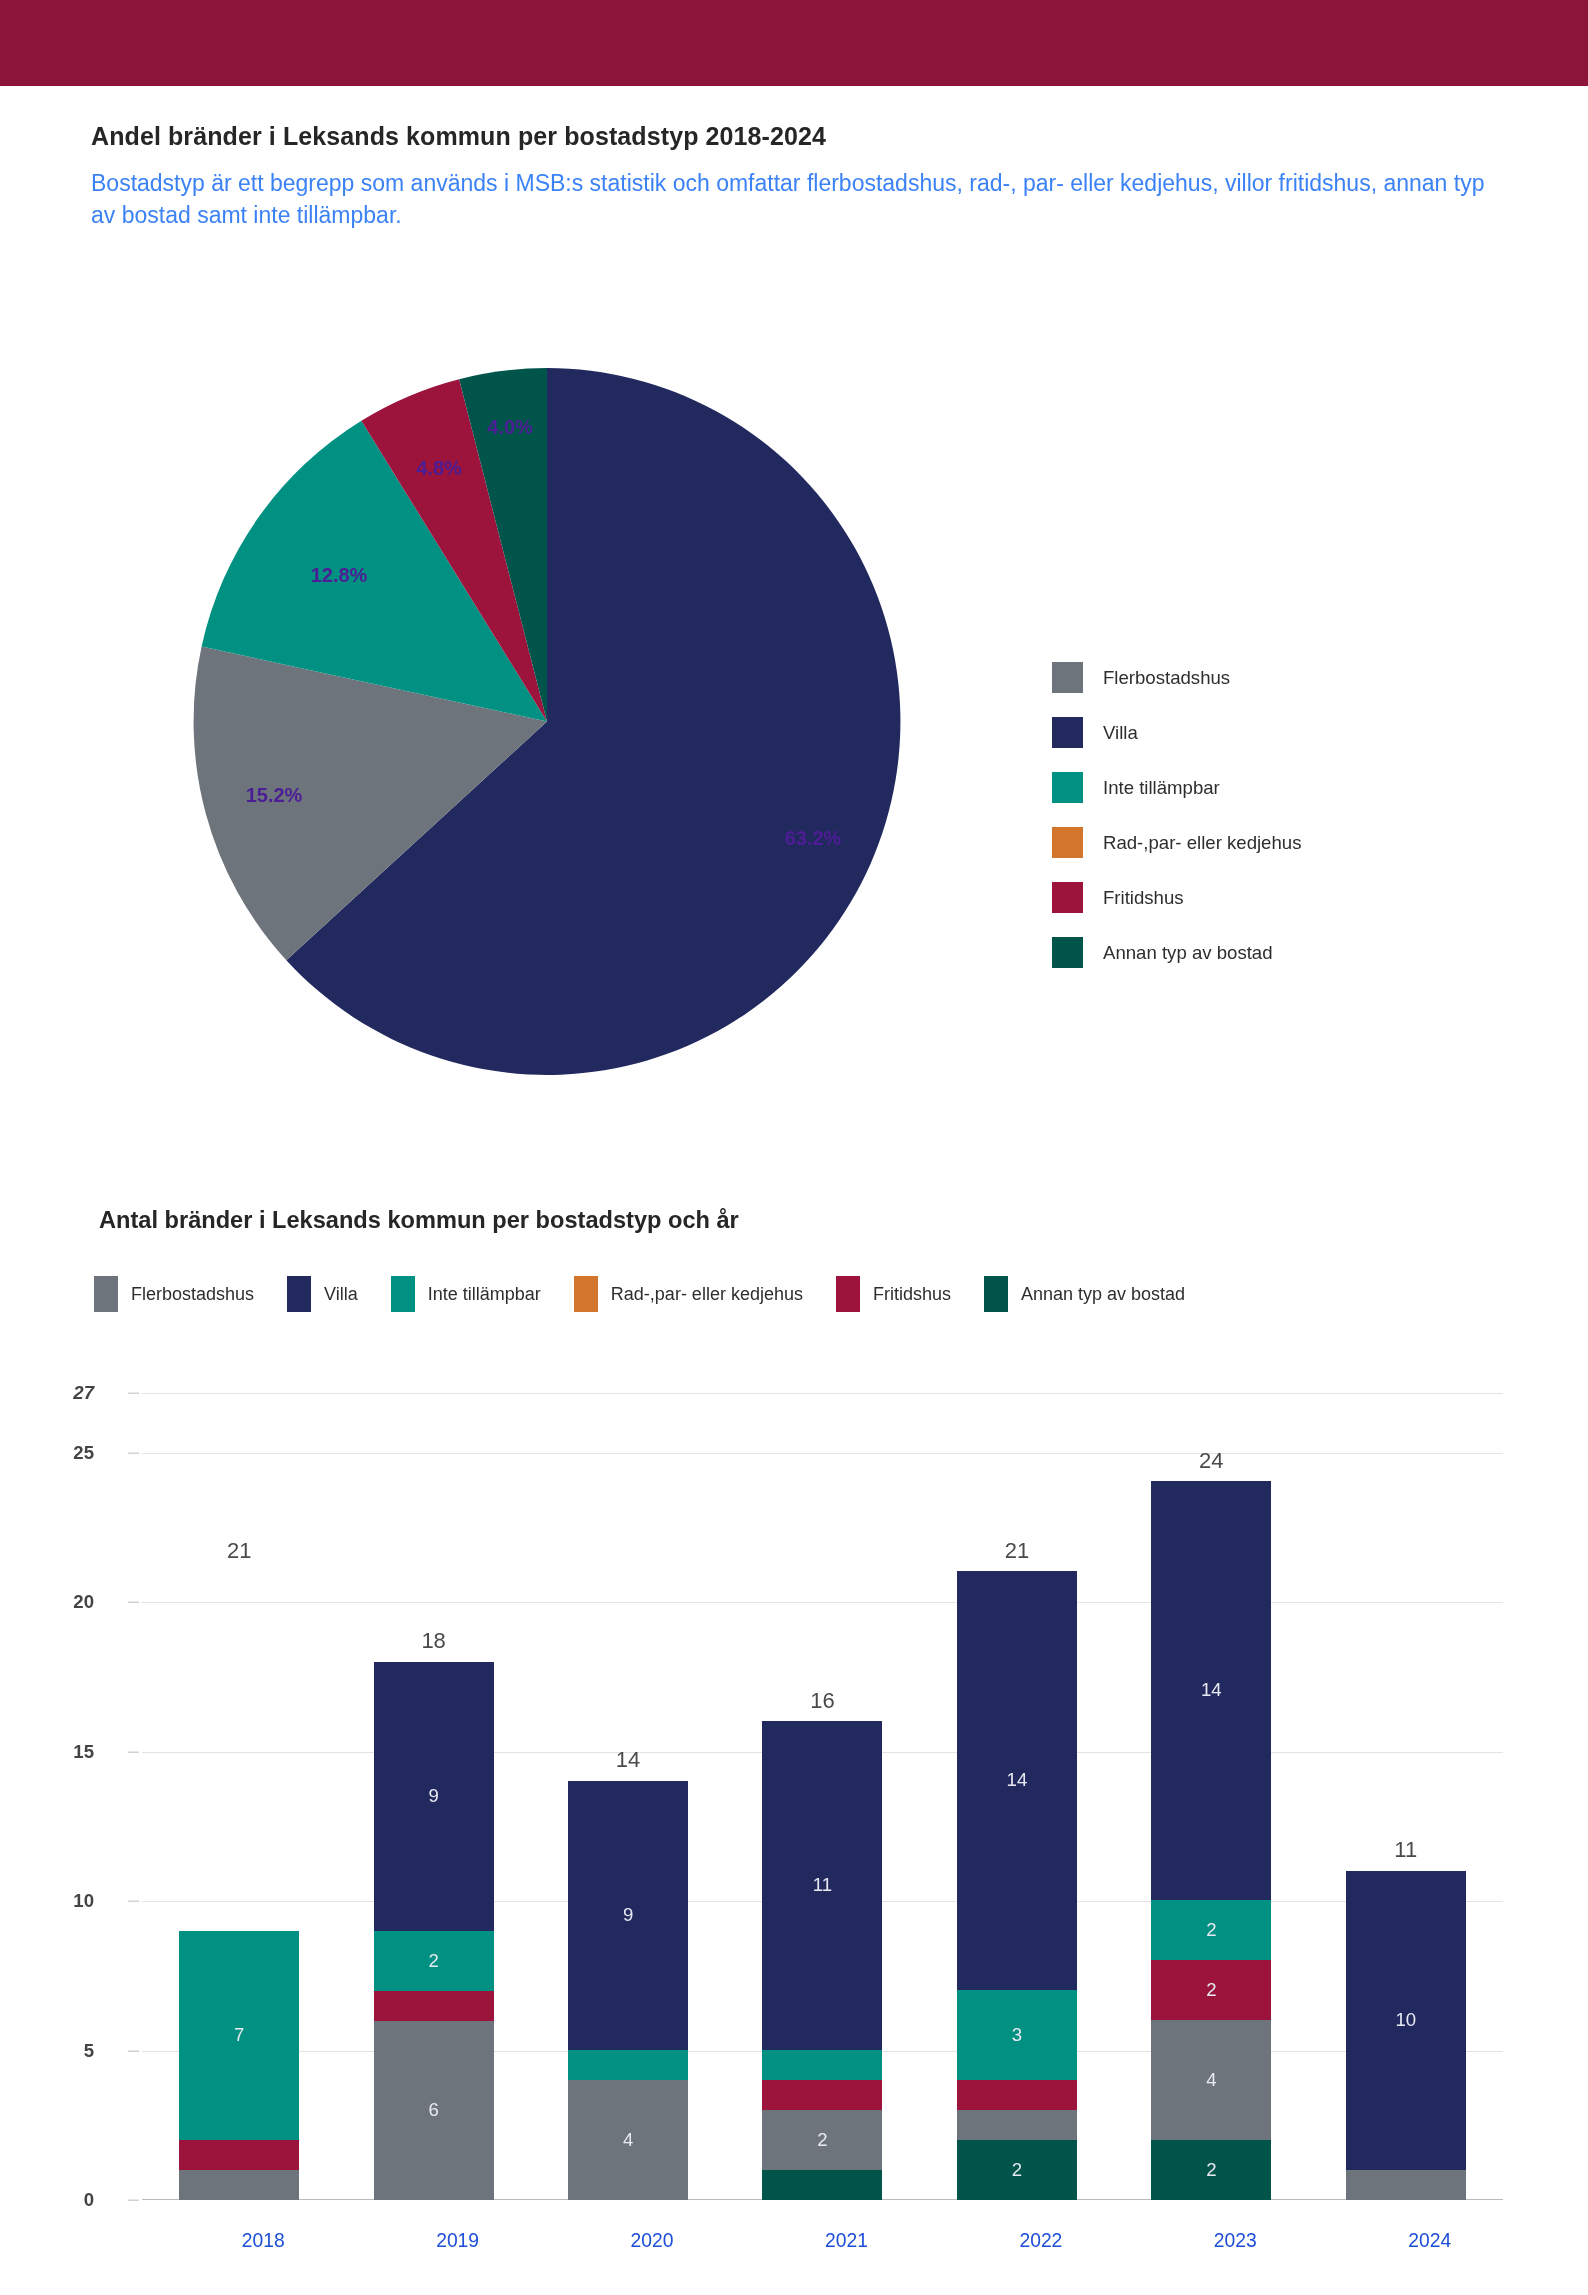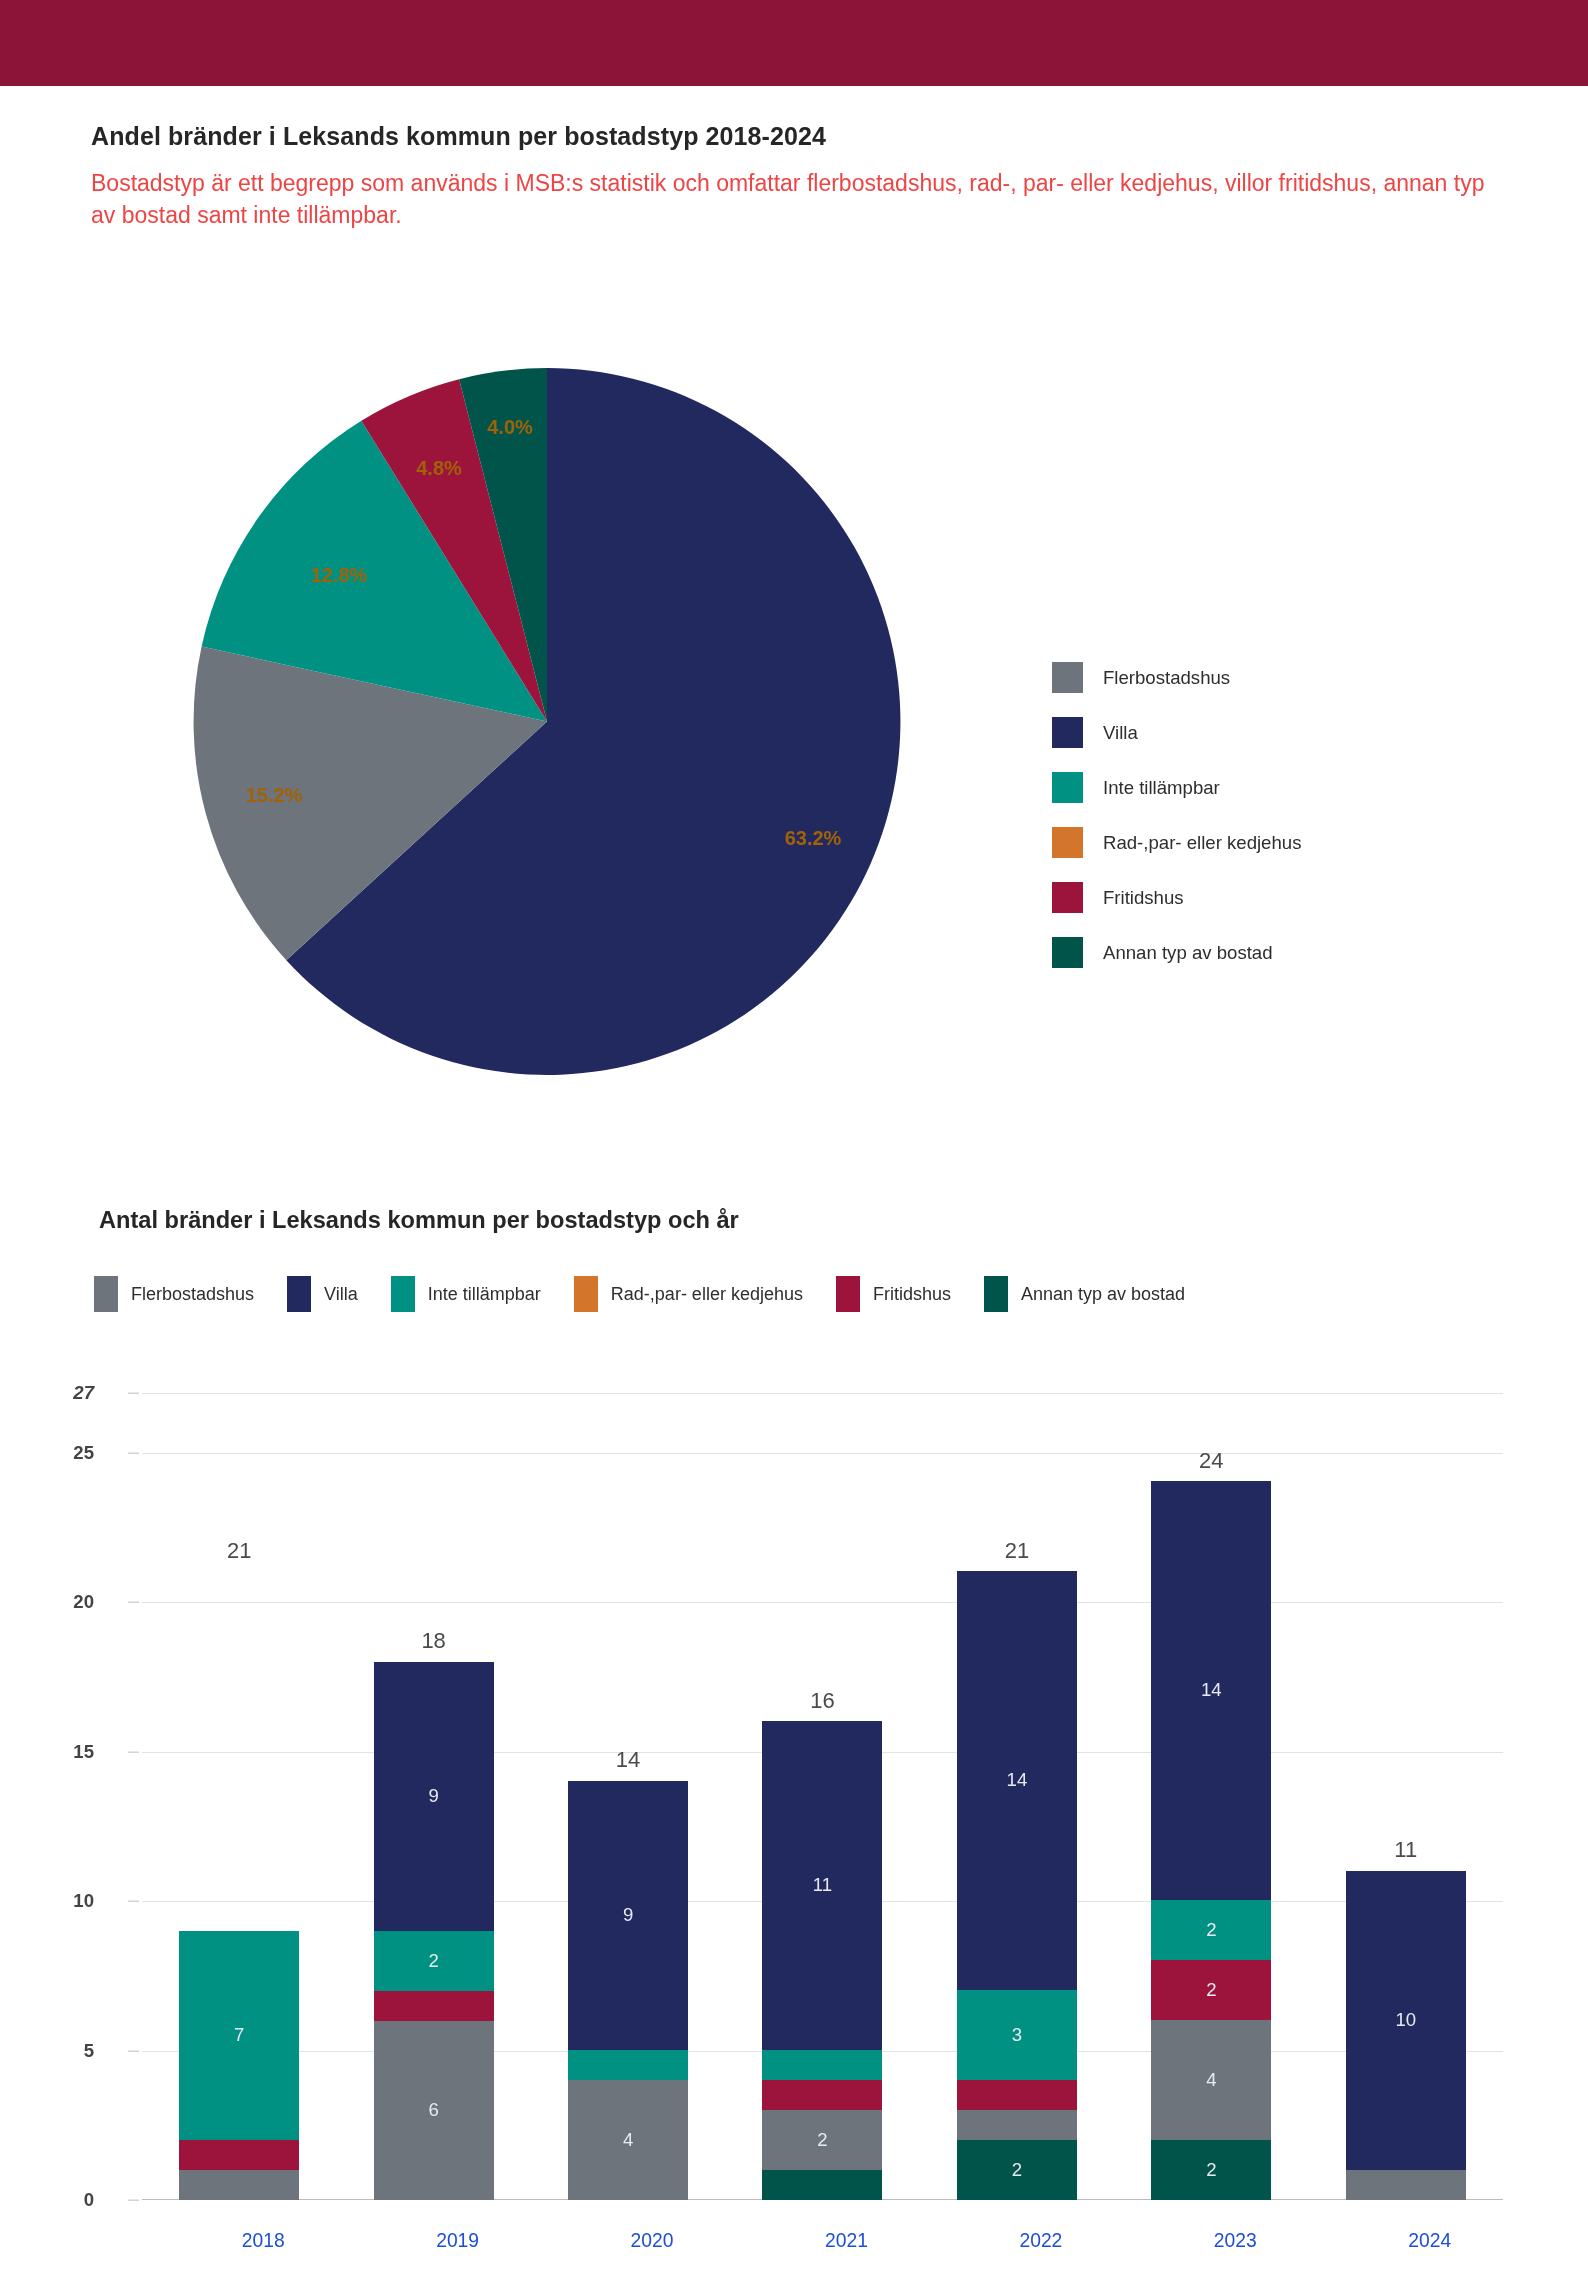--- a/index.html
+++ b/index.html
@@ -30,41 +30,41 @@
     font-size: 25px;
     font-weight: 700;
     color: #262626;
     letter-spacing: 0.1px;
     margin: 0 0 15.7px 0;
     line-height: 1.2;
   }
   .sec-desc {
     font-size: 23px;
     font-weight: 400;
-    color: #ef4444;
+    color: #3b82f6;
     line-height: 1.42;
     margin: 0;
     max-width: 1400px;
   }
 
   
   .pie-block { position:absolute; left:0; top:307px; width:1588px; height:807px; }
 
   .pie-wrap {
     position: absolute;
     left: 190px; top: 61px;
     width: 714px; height: 707px;
   }
   .pie-svg { display:block; width:714px; height:707px; }
 
   .pie-pct {
     position: absolute;
     font-size: 20px;
     font-weight: 700;
-    color: #a16207;
+    color: #4c1d95;
     white-space: nowrap;
     pointer-events: none;
   }
 
   
   .pie-legend {
     position: absolute;
     left: 1052px; top: 343px;
     width: 443px;
   }

